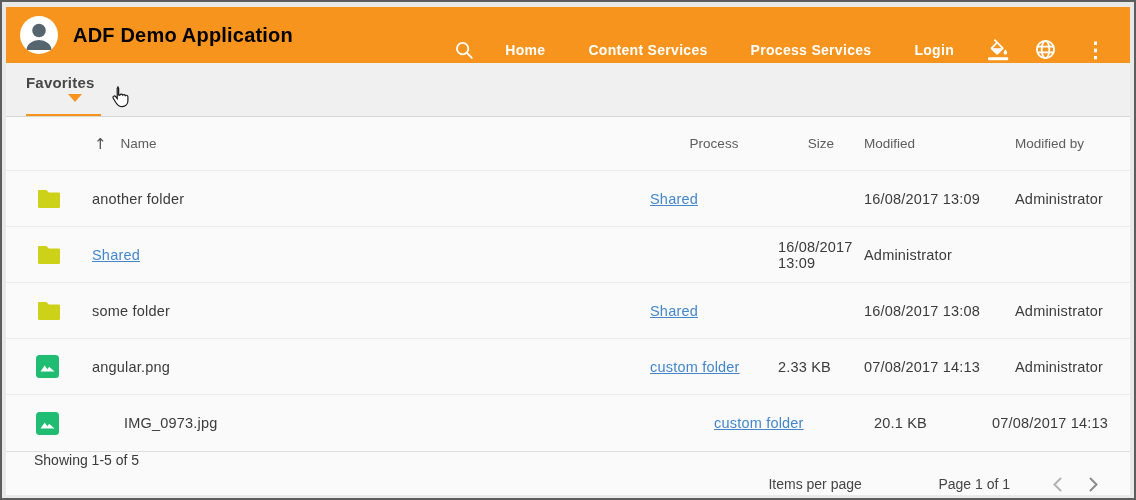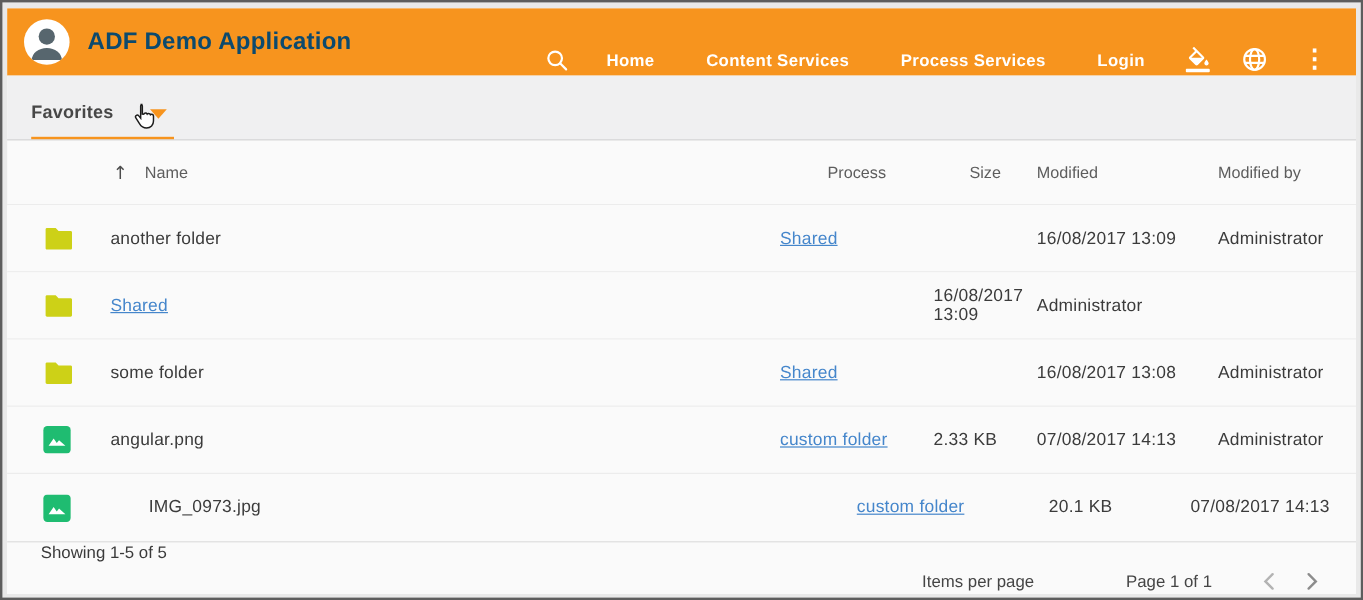--- a/index.html
+++ b/index.html
@@ -10,34 +10,34 @@
   }
   *{box-sizing:border-box;margin:0;padding:0;}
   body{width:1136px;height:500px;font-family:"Liberation Sans",sans-serif;background:#fff;}
   .frame{width:1136px;height:500px;border:2px solid #5d5d5d;background:#e9e9e9;padding:5px 4px 3px 4px;}
   .app{width:100%;height:100%;display:flex;flex-direction:column;background:#fafafa;}
 
   
   .toolbar{height:56px;background:var(--accent);display:flex;align-items:center;padding:0 18px 0 14px;flex:0 0 auto;}
   .avatar{width:38px;height:38px;border-radius:50%;background:#fff;overflow:hidden;position:relative;flex:0 0 auto;}
   .avatar svg{position:absolute;left:0;top:0;}
-  .app-title{color:#0c4a6e;font-size:20px;font-weight:700;margin-left:15px;letter-spacing:.2px;}
+  .app-title{color:#000000;font-size:20px;font-weight:700;margin-left:15px;letter-spacing:.2px;}
   .toolbar-right{margin-left:auto;display:flex;align-items:center;margin-top:29px;}
   .tb-icon{display:flex;align-items:center;justify-content:center;cursor:pointer;}
   .search-btn{margin-right:30px;}
   .nav{display:flex;align-items:center;}
   .nav-item{color:#fff;font-size:14px;font-weight:600;letter-spacing:.3px;cursor:pointer;padding:6px 0;margin-right:43px;white-space:nowrap;}
   .nav-item:last-child{margin-right:34px;}
   .theme-btn{margin-right:24px;flex-direction:column;}
   .lang-btn{margin-right:22px;}
   .kebab{color:#fff;font-size:21px;font-weight:700;line-height:1;padding:0 6px;}
 
   
   .tabbar{height:54px;background:#f0f0f1;border-bottom:1px solid #d6d6d6;display:flex;align-items:flex-end;padding:0 0 0 20px;position:relative;flex:0 0 auto;}
-  .tab{display:inline-flex;align-items:center;border-bottom:2px solid var(--accent);padding:0 6px 12px 0;cursor:pointer;}
+  .tab{display:inline-flex;align-items:center;border-bottom:2px solid var(--accent);padding:0 6px 12px 0;cursor:pointer;flex-direction:column;}
   .tab-label{font-size:15px;font-weight:700;color:#474747;letter-spacing:.2px;}
   .tab-caret{width:0;height:0;border-left:7px solid transparent;border-right:7px solid transparent;border-top:8px solid var(--accent);margin-left:30px;margin-top:3px;}
   .hand-cursor{position:absolute;left:103px;top:21px;pointer-events:none;}
 
   
   .grid{display:grid;grid-template-columns:56px 558px 128px 86px 151px 1fr;align-items:center;padding:0 20px 0 30px;}
   .thead{height:54px;color:#5d5d5d;font-size:13.5px;border-bottom:1px solid #ececec;flex:0 0 auto;}
   .th{display:flex;align-items:center;}
   .th.c-name{grid-column:1 / span 2;padding-left:58px;}
   .sort-arrow{font-size:15px;color:#4c4c4c;margin-right:14px;font-family:"DejaVu Sans",sans-serif;}

